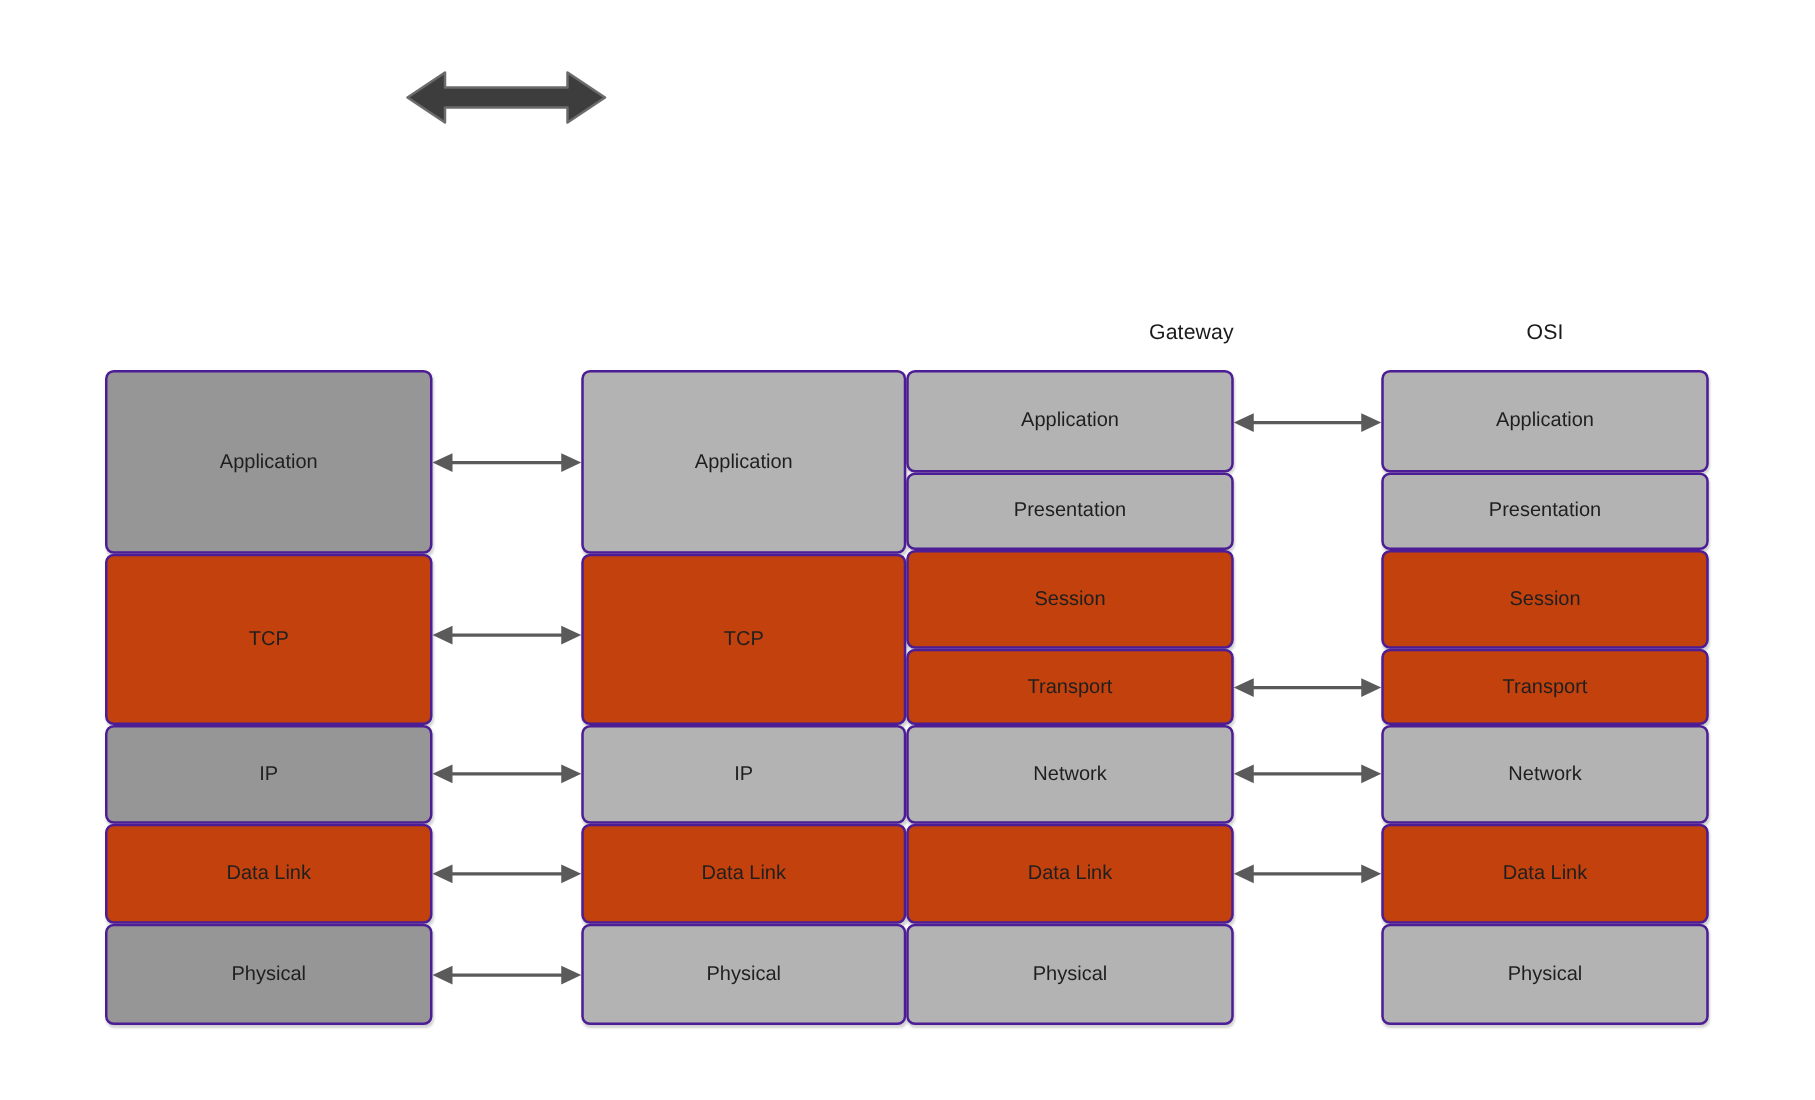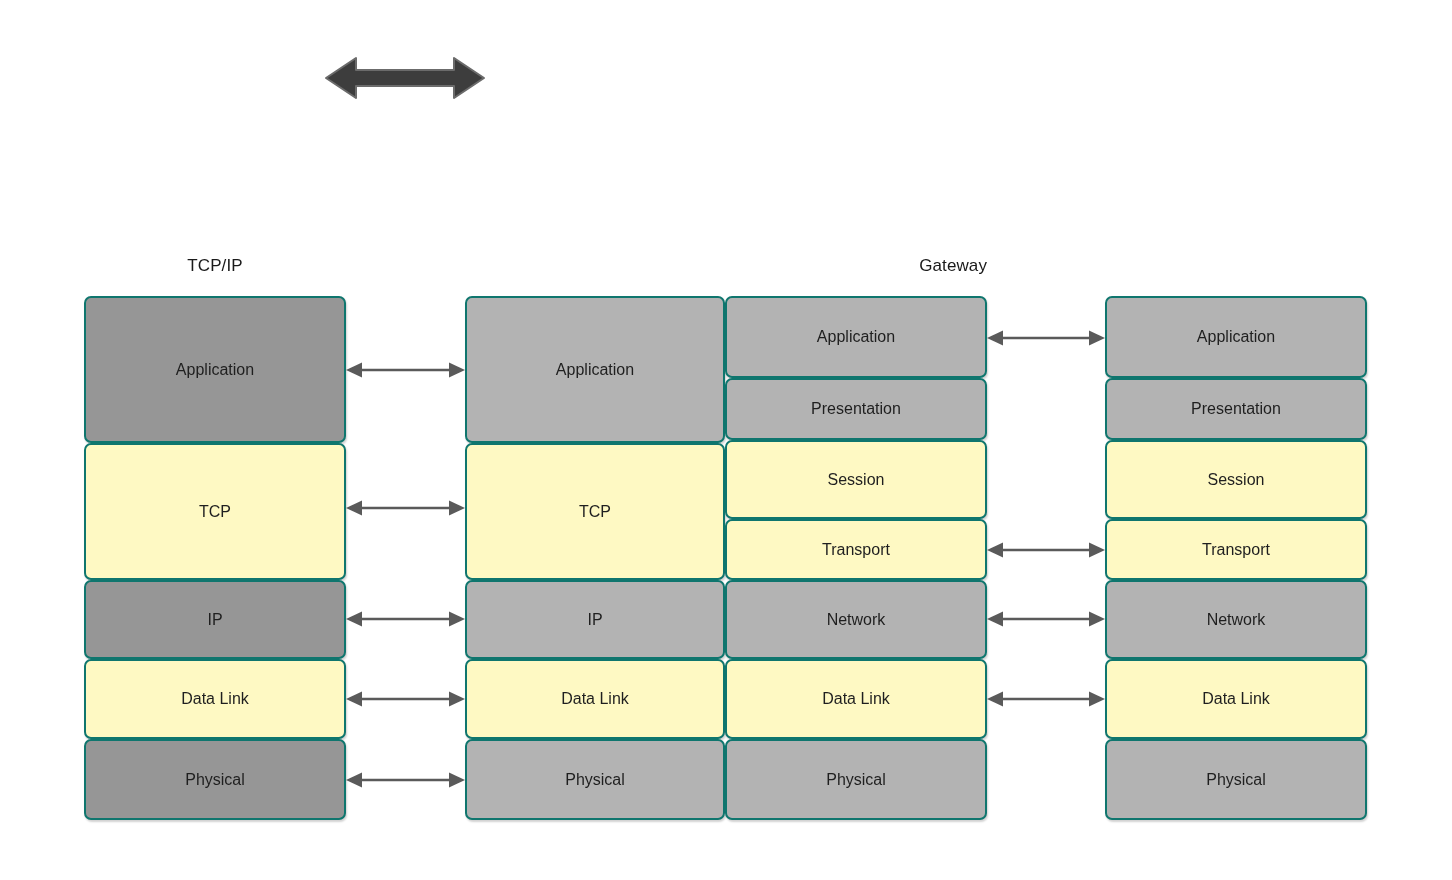--- a/index.html
+++ b/index.html
@@ -35,52 +35,52 @@
     white-space: nowrap;
   }
 
   
   .stack {
     position: absolute;
   }
   .layer {
     position: absolute;
     box-sizing: border-box;
-    border: 2px solid #0f766e;
+    border: 2px solid #4c1d95;
     border-radius: 7px;
     display: flex;
     align-items: center;
     justify-content: center;
     font-size: 16px;
     color: #1f1f1f;
     box-shadow: 1px 2px 2px rgba(0,0,0,0.18);
     white-space: nowrap;
   }
   .fill-dark  { background: #969696; }
   .fill-mid   { background: #b3b3b3; }
-  .fill-white { background: #fef9c3; }
+  .fill-white { background: #c2410c; }
 
   
   .conn {
     position: absolute;
   }
 </style>
 </head>
 <body>
 
 <div id="canvas">
 
   <div class="big-arrow">
     <svg width="166" height="52" viewBox="0 0 166 52">
       <path d="M4 26 L34 6 L34 18 L132 18 L132 6 L162 26 L132 46 L132 34 L34 34 L34 46 Z" fill="#3d3d3d" stroke="#6b6b6b" stroke-width="2" stroke-linejoin="round"></path>
     </svg>
   </div>
 
-  <div class="col-title" style="left:84px; top:256px; width:262px;">TCP/IP</div>
   <div class="col-title" style="left:465px; top:256px; width:522px;text-align:right;">Gateway</div>
+  <div class="col-title" style="left:1105px; top:256px; width:262px;">OSI</div>
 
   <div class="stack">
     <div class="layer fill-dark" style="left:84px; top:296px; width:262px; height:147px;">Application</div>
     <div class="layer fill-white" style="left:84px; top:443px; width:262px; height:137px;">TCP</div>
     <div class="layer fill-dark" style="left:84px; top:580px; width:262px; height:79px;">IP</div>
     <div class="layer fill-white" style="left:84px; top:659px; width:262px; height:80px;">Data Link</div>
     <div class="layer fill-dark" style="left:84px; top:739px; width:262px; height:81px;">Physical</div>
   </div>
 
   <div class="stack">

